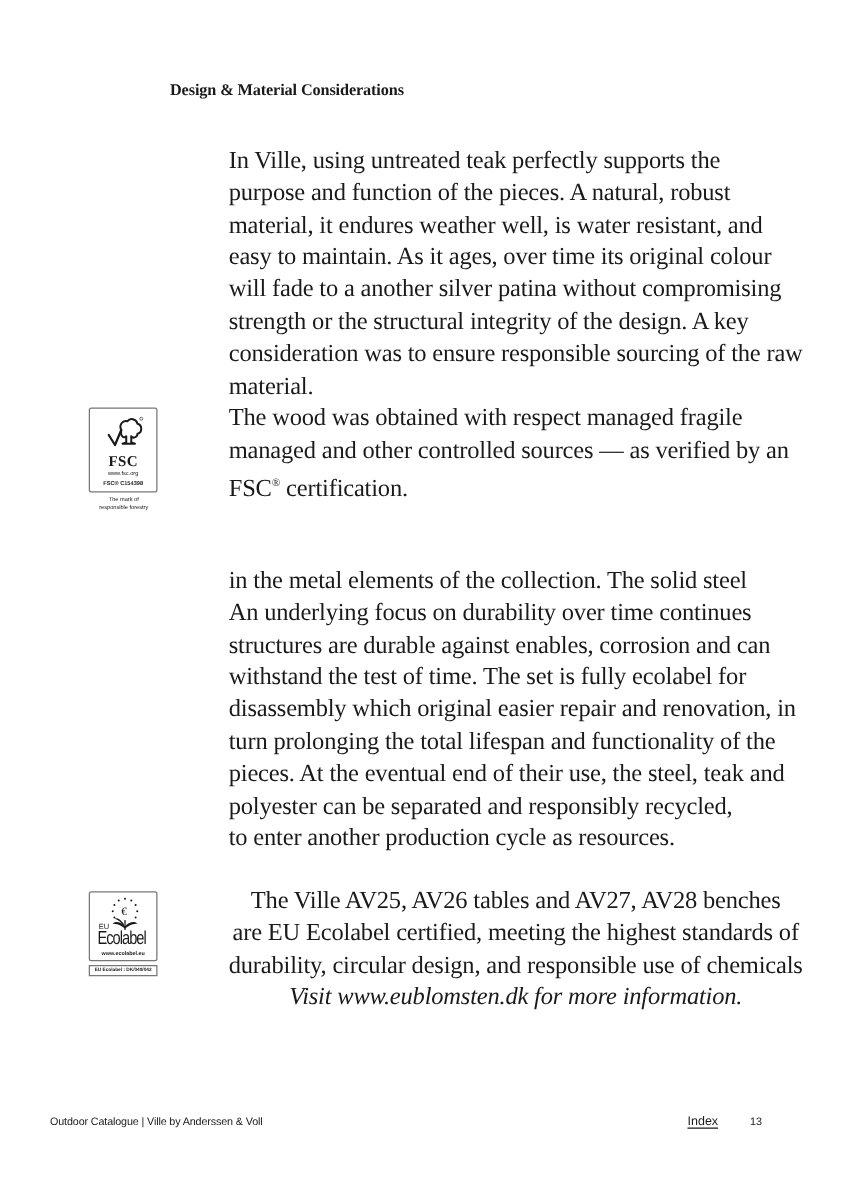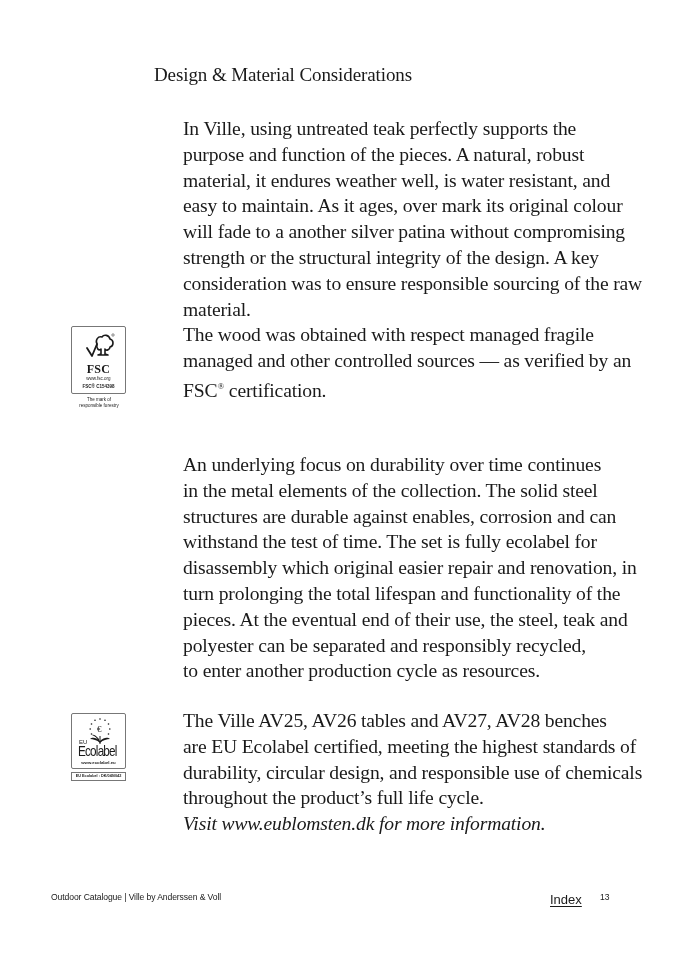--- a/index.html
+++ b/index.html
@@ -10,24 +10,24 @@
   body {
     width: 678px;
     height: 959px;
     position: relative;
     overflow: hidden;
     color: #1a1a1a;
     font-family: "Liberation Serif", "DejaVu Serif", serif;
   }
   .heading {
     position: absolute;
-    left: 154px;
+    left: 136px;
     top: 64px;
-    font-size: 19px;
-    font-weight: normal;
+    font-size: 13px;
+    font-weight: bold;
     letter-spacing: -0.1px;
     margin: 0;
   }
   .para {
     position: absolute;
     left: 138px;
     font-size: 19.6px;
     line-height: 25.8px;
     margin: 0;
     letter-spacing: -0.15px;
@@ -141,32 +141,32 @@
     font-family: "Liberation Sans", sans-serif;
     font-size: 3.8px;
     line-height: 7px;
     text-align: center;
     font-weight: bold;
   }
 
   
   .footer-left {
     position: absolute;
-    left: 51px;
+    left: 40px;
     top: 892px;
     font-family: "Liberation Sans", sans-serif;
     font-size: 8.6px;
     letter-spacing: -0.1px;
   }
   .footer-index {
     position: absolute;
     left: 550px;
     top: 892px;
     font-family: "Liberation Sans", sans-serif;
-    font-size: 13px;
+    font-size: 10px;
     text-decoration: underline;
     text-underline-offset: 2px;
     color: #1a1a1a;
     cursor: pointer;
   }
   .footer-page {
     position: absolute;
     left: 600px;
     top: 892px;
     font-family: "Liberation Sans", sans-serif;
@@ -175,21 +175,21 @@
 </style>
 </head>
 <body>
 
 <h1 class="heading">Design &amp; Material Considerations</h1>
 
 <p class="para" style="top:116px;">
   <span class="line">In Ville, using untreated teak perfectly supports the</span>
   <span class="line">purpose and function of the pieces. A natural, robust</span>
   <span class="line">material, it endures weather well, is water resistant, and</span>
-  <span class="line">easy to maintain. As it ages, over mark its original colour</span>
+  <span class="line">easy to maintain. As it ages, over time its original colour</span>
   <span class="line">will fade to a another silver patina without compromising</span>
   <span class="line">strength or the structural integrity of the design. A key</span>
   <span class="line">consideration was to ensure responsible sourcing of the raw</span>
   <span class="line">material.</span>
 </p>
 
 <p class="para" style="top:322px;">
   <span class="line">The wood was obtained with respect managed fragile</span>
   <span class="line">managed and other controlled sources — as verified by an</span>
   <span class="line"><span>FSC</span><sup class="reg">®</sup><span> certification.</span></span>
@@ -204,36 +204,35 @@
   <div class="fsc-word">FSC</div>
   <div class="fsc-url">www.fsc.org</div>
   <div class="fsc-code">FSC® C154398</div>
 </div>
 <div class="fsc-caption">
   <span>The mark of</span>
   <span>responsible forestry</span>
 </div>
 
 <p class="para" style="top:452px;">
+  <span class="line">in the metal elements of the collection. The solid steel</span>
   <span class="line">An underlying focus on durability over time continues</span>
-  <span class="line">in the metal elements of the collection. The solid steel</span>
   <span class="line">structures are durable against enables, corrosion and can</span>
   <span class="line">withstand the test of time. The set is fully ecolabel for</span>
   <span class="line">disassembly which original easier repair and renovation, in</span>
   <span class="line">turn prolonging the total lifespan and functionality of the</span>
   <span class="line">pieces. At the eventual end of their use, the steel, teak and</span>
   <span class="line">polyester can be separated and responsibly recycled,</span>
   <span class="line">to enter another production cycle as resources.</span>
 </p>
 
-<p class="para" style="top:708px;">
+<p class="para" style="top:708px;text-align:center;">
   <span class="line">The Ville AV25, AV26 tables and AV27, AV28 benches</span>
   <span class="line">are EU Ecolabel certified, meeting the highest standards of</span>
   <span class="line">durability, circular design, and responsible use of chemicals</span>
-  <span class="line">throughout the product’s full life cycle.</span>
   <span class="line italic">Visit www.eublomsten.dk for more information.</span>
 </p>
 
 <div class="eco-box">
   <svg width="28" height="30" viewBox="0 0 28 30">
     <g fill="#1a1a1a">
       <circle cx="14" cy="2" r="0.8"></circle>
       <circle cx="19" cy="3.3" r="0.8"></circle>
       <circle cx="22.5" cy="7" r="0.8"></circle>
       <circle cx="23.8" cy="12" r="0.8"></circle>

